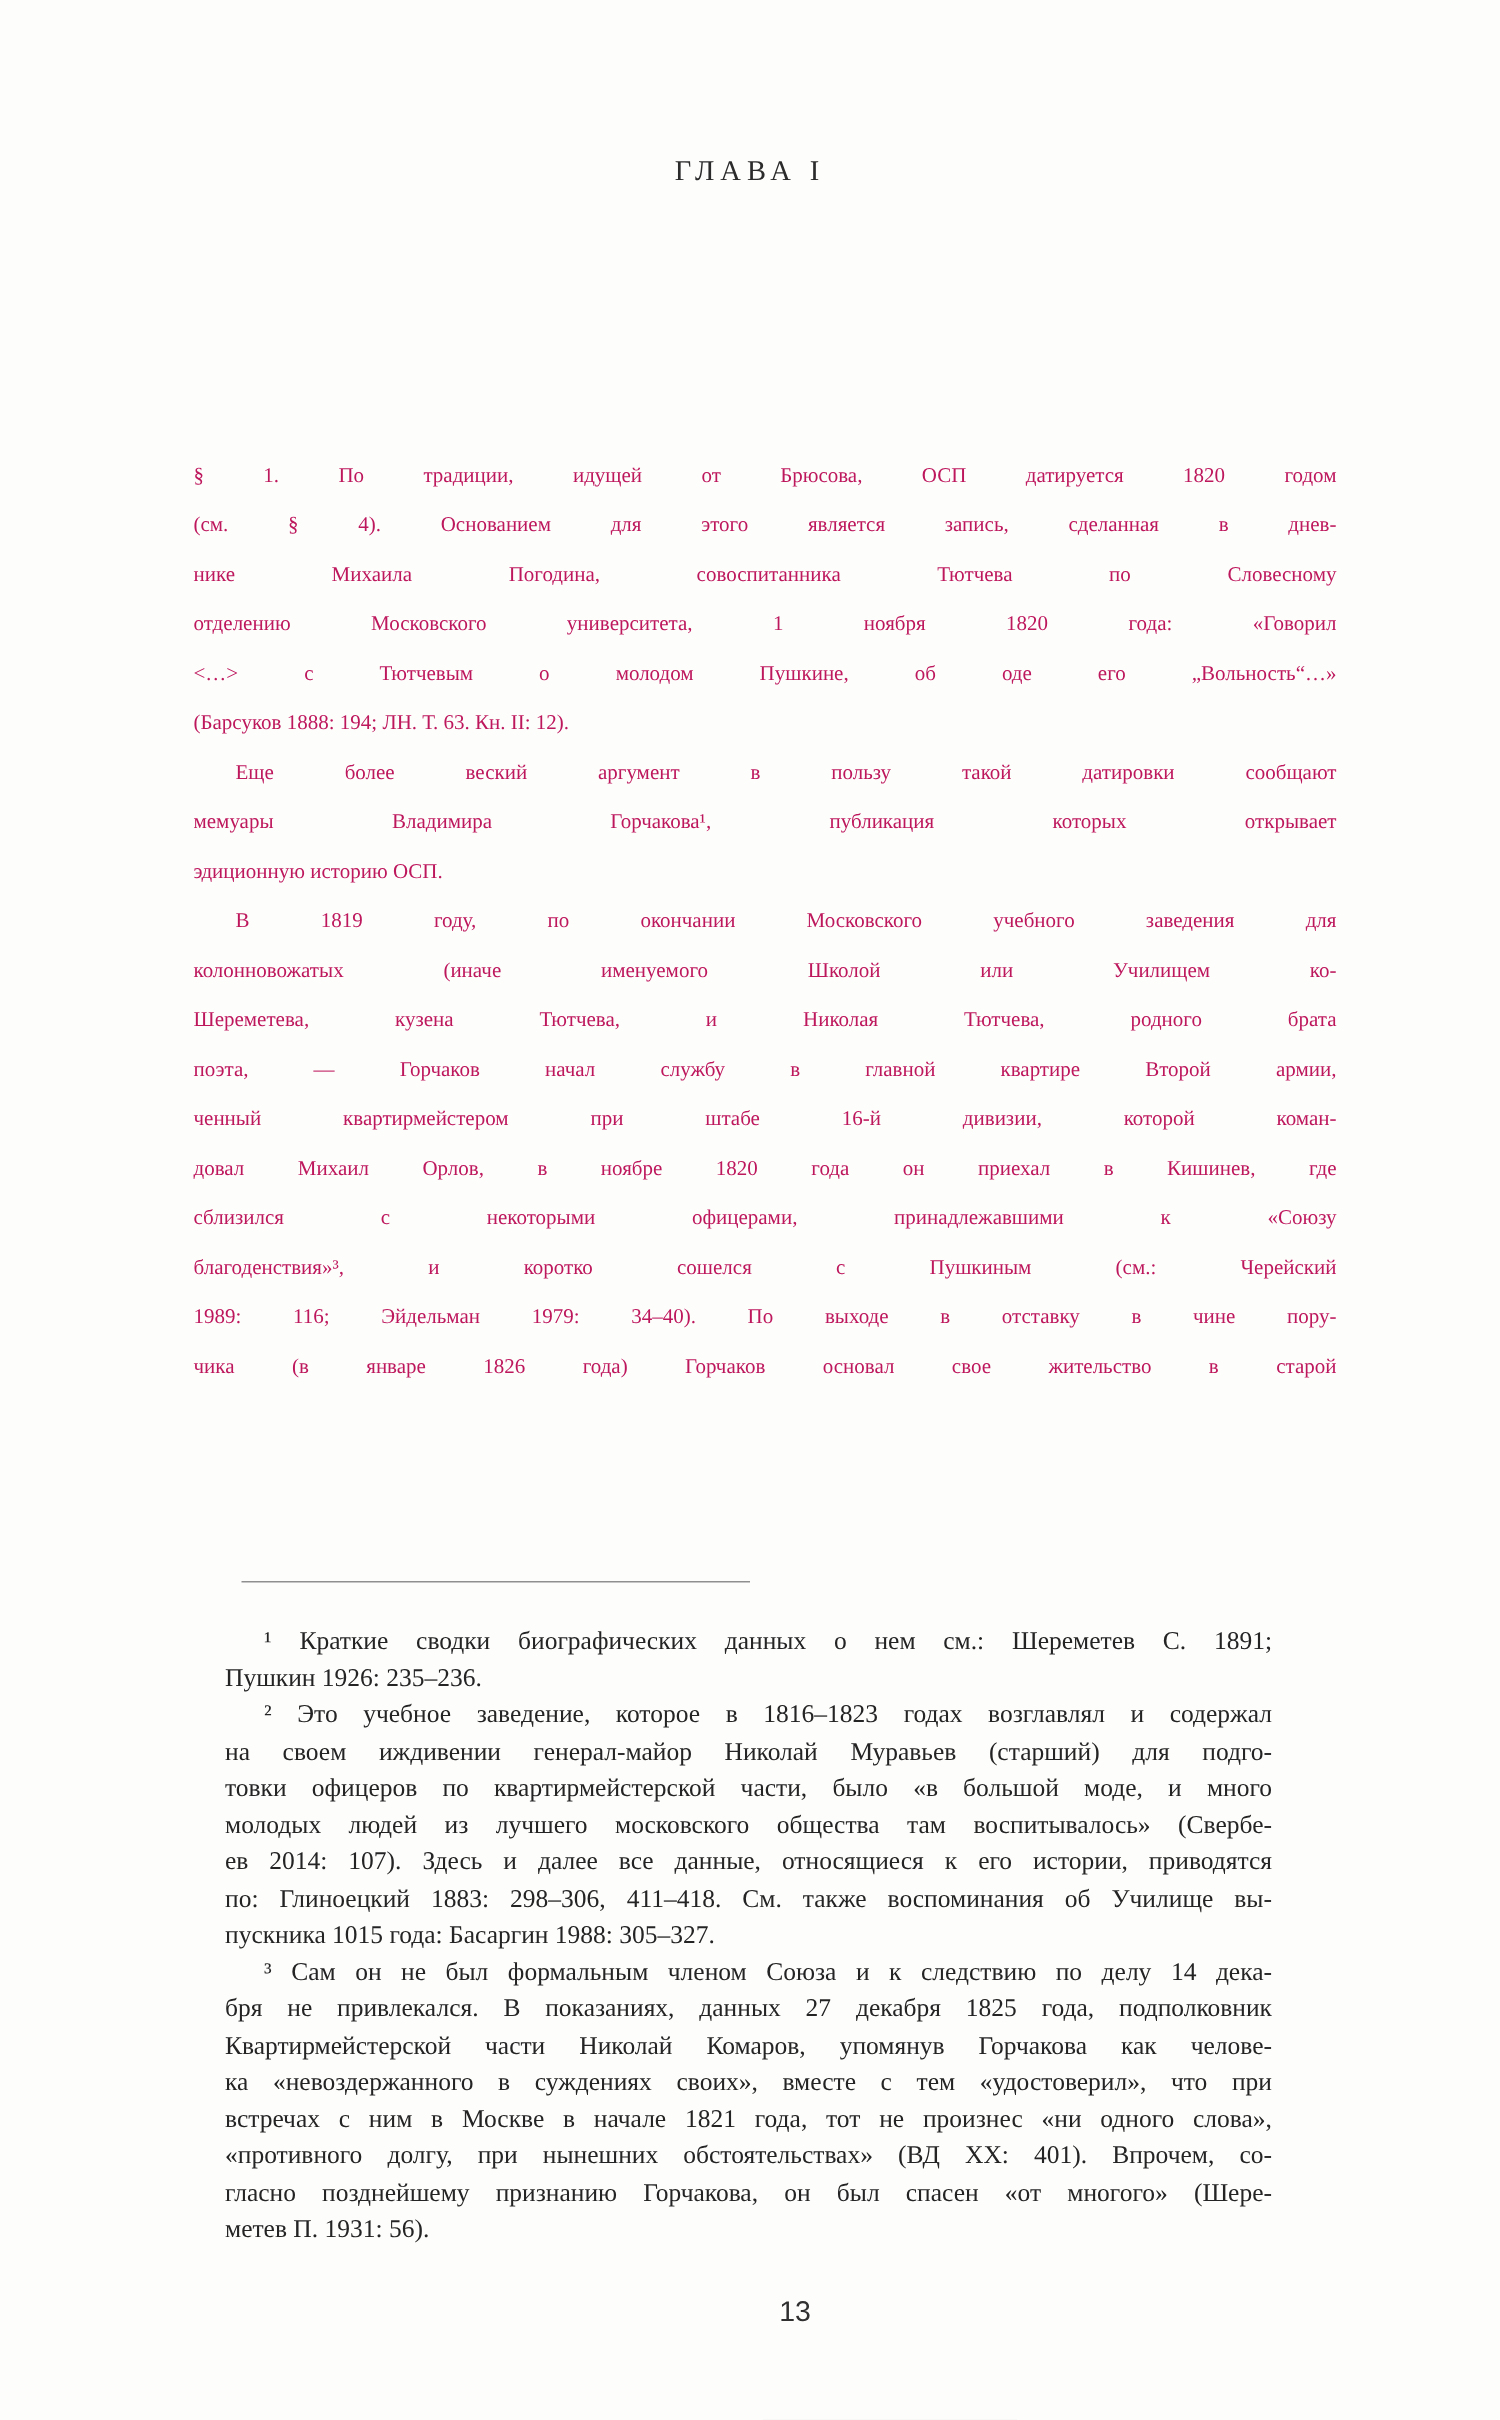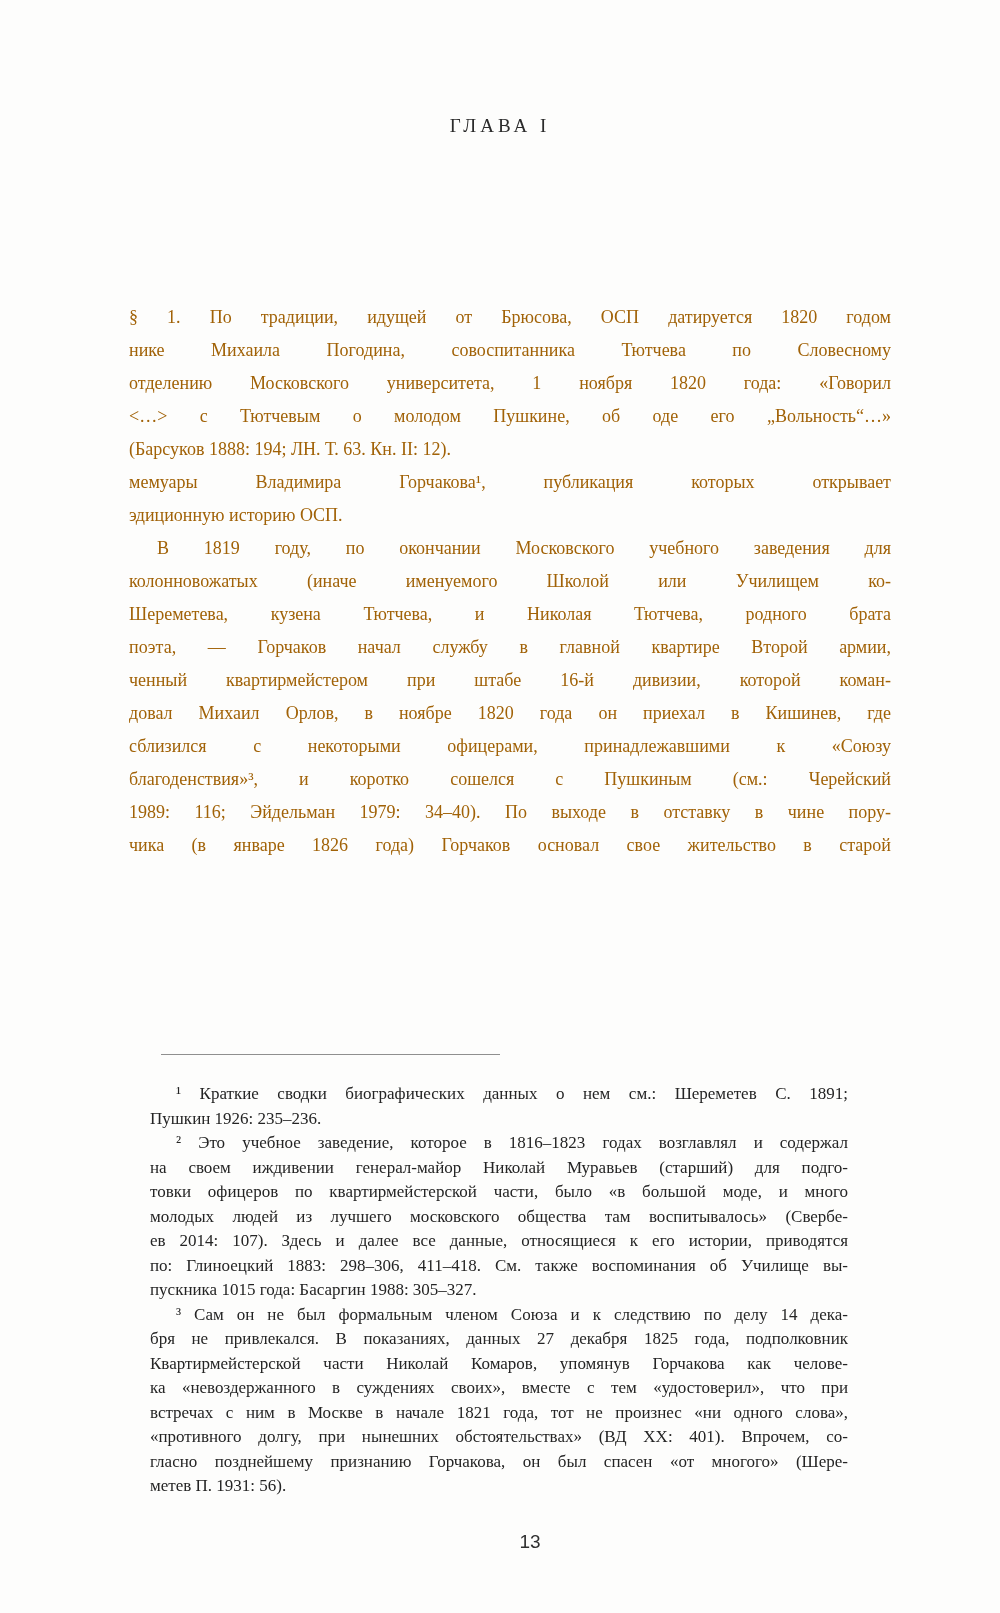--- a/index.html
+++ b/index.html
@@ -19,40 +19,39 @@
   }
   .chapter-heading {
     position: absolute;
     top: 104px;
     left: 0;
     width: 100%;
     text-align: center;
     font-size: 19px;
     letter-spacing: 4px;
     color: #2b2b2b;
-    margin-top: 11px;
   }
   .chapter-title {
     position: absolute;
     top: 138px;
     left: 0;
     width: 100%;
     text-align: center;
     font-size: 19.5px;
     letter-spacing: 4.5px;
     color: #2b2b2b;
   }
   .body-text {
     position: absolute;
     top: 301px;
     left: 129px;
     width: 762px;
-    font-size: 18px;
+    font-size: 14px;
     line-height: 33px;
-    color: #a16207;
+    color: #be185d;
   }
   .body-text .line {
     text-align: justify;
     text-align-last: justify;
     white-space: normal;
   }
   .body-text .line.last {
     text-align-last: left;
   }
   .body-text .line.indent {
@@ -99,26 +98,28 @@
 </style>
 </head>
 <body>
 
 <div class="page">
   <div class="chapter-heading">ГЛАВА I</div>
 
   <div class="body-text">
       <div>
         <div class="line">§ 1. По традиции, идущей от Брюсова, ОСП датируется 1820 годом</div>
+        <div class="line">(см. § 4). Основанием для этого является запись, сделанная в днев-</div>
         <div class="line">нике Михаила Погодина, совоспитанника Тютчева по Словесному</div>
         <div class="line">отделению Московского университета, 1 ноября 1820 года: «Говорил</div>
         <div class="line">&lt;…&gt; с Тютчевым о молодом Пушкине, об оде его „Вольность“…»</div>
         <div class="line last">(Барсуков 1888: 194; ЛН. Т. 63. Кн. II: 12).</div>
       </div>
       <div>
+        <div class="line indent">Еще более веский аргумент в пользу такой датировки сообщают</div>
         <div class="line">мемуары Владимира Горчакова¹, публикация которых открывает</div>
         <div class="line last">эдиционную историю ОСП.</div>
       </div>
       <div>
         <div class="line indent">В 1819 году, по окончании Московского учебного заведения для</div>
         <div class="line">колонновожатых (иначе именуемого Школой или Училищем ко-</div>
         <div class="line">Шереметева, кузена Тютчева, и Николая Тютчева, родного брата</div>
         <div class="line">поэта, — Горчаков начал службу в главной квартире Второй армии,</div>
         <div class="line">ченный квартирмейстером при штабе 16-й дивизии, которой коман-</div>
         <div class="line">довал Михаил Орлов, в ноябре 1820 года он приехал в Кишинев, где</div>

